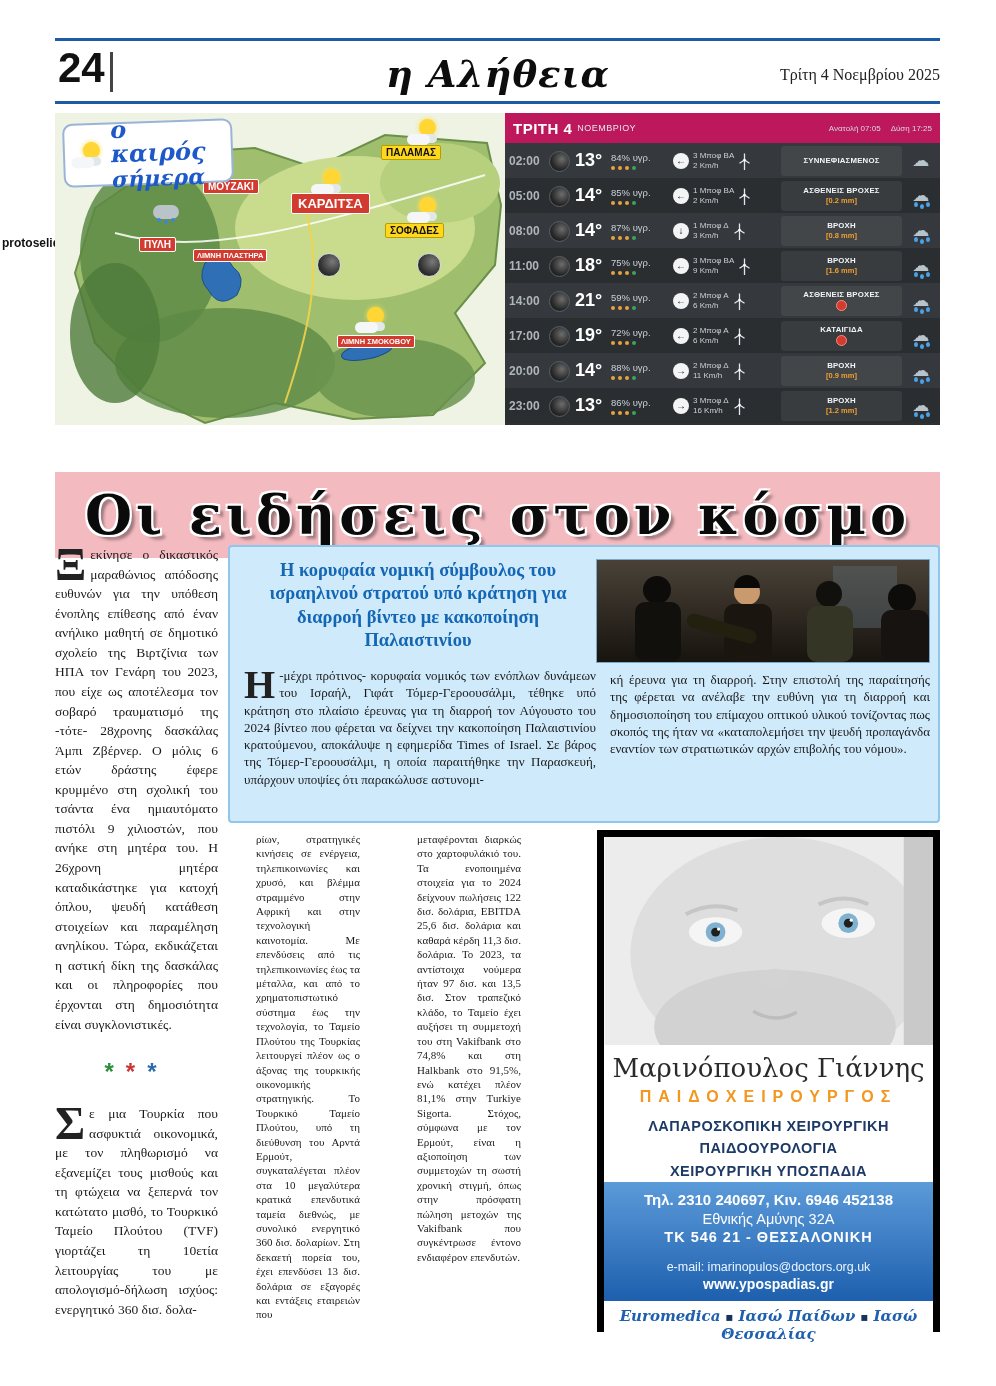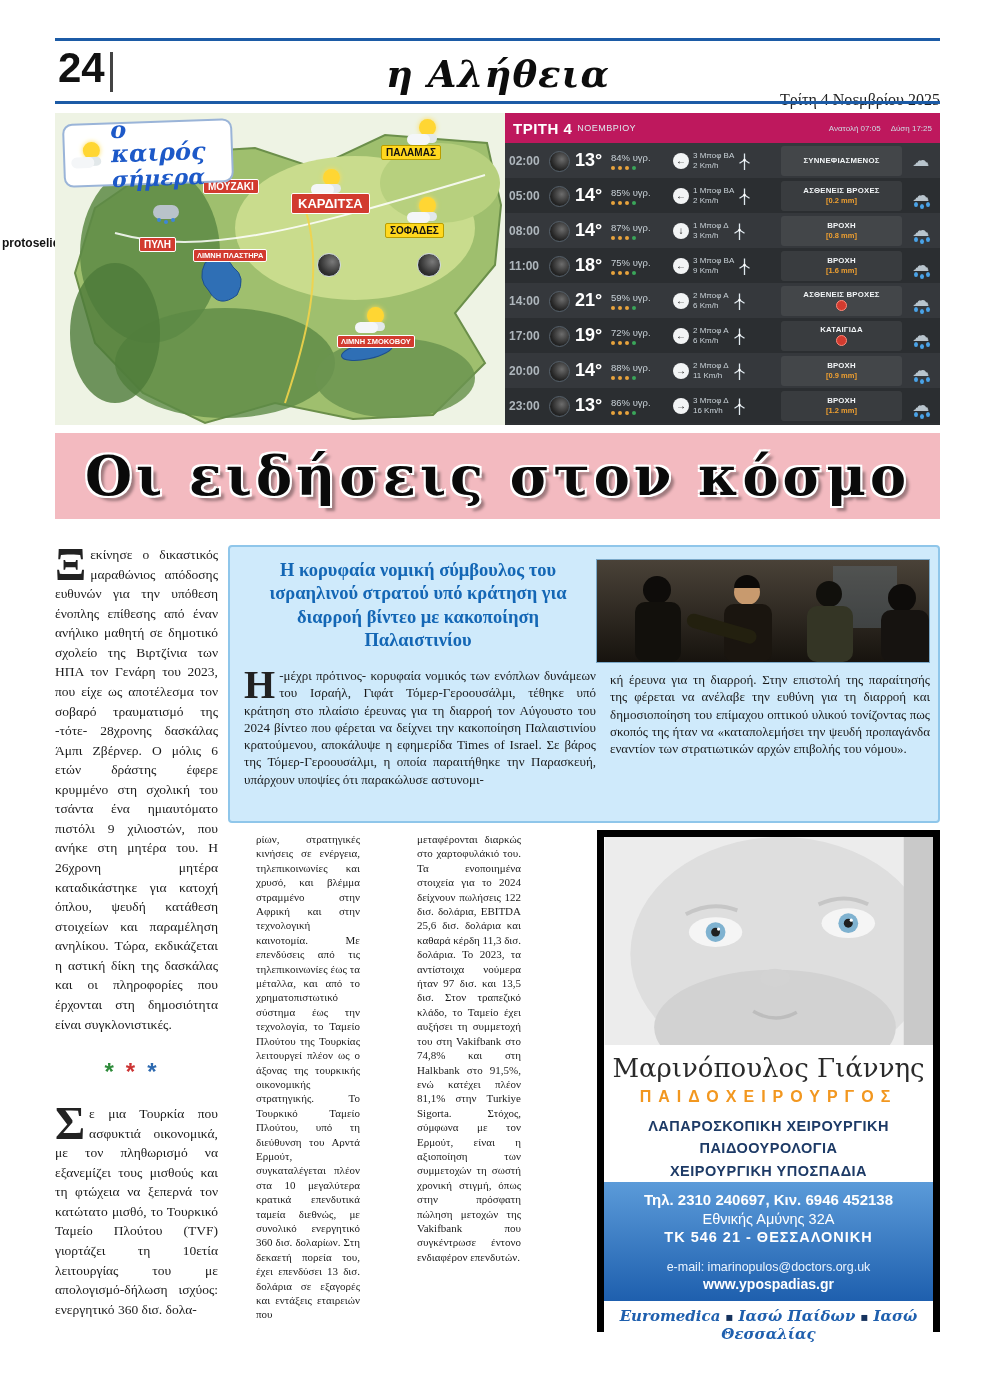--- a/index.html
+++ b/index.html
@@ -7,21 +7,21 @@
         font-family:"Liberation Serif",serif;color:#1a1a1a;}
 
   
   .rule{position:absolute;left:55px;width:885px;height:3px;background:#1c5ba6;}
   .rule.top{top:38px;} .rule.mid{top:101px;}
   .pageno{position:absolute;left:58px;top:44px;font:bold 42px "Liberation Sans",sans-serif;color:#111;text-align:center;}
   .pagebar{position:absolute;left:110px;top:52px;width:3px;height:40px;background:#444;}
   .masthead{position:absolute;left:0;right:0;top:52px;text-align:center;
             font-family:"DejaVu Serif",serif;font-style:italic;font-weight:bold;
             font-size:37px;color:#0d0d0d;letter-spacing:1px;}
-  .hdate{position:absolute;right:56px;top:66px;font-size:16px;color:#222;margin-top:25px;}
+  .hdate{position:absolute;right:56px;top:66px;font-size:16px;color:#222;}
 
   .side-label{position:absolute;left:2px;top:236px;font:bold 12px "Liberation Sans",sans-serif;color:#111;}
 
   
   .wmap{position:absolute;left:55px;top:113px;width:450px;height:312px;background:#eef3e4;overflow:hidden;}
   .wmap svg.terrain{position:absolute;left:0;top:0;}
   .wlogo{position:absolute;left:8px;top:8px;width:170px;height:64px;background:#fff;border:2px solid #9ab4d8;
          border-radius:10px;display:flex;align-items:center;padding:2px 6px;box-sizing:border-box;transform:rotate(-2deg);}
   .wlogo .txt{margin-left:6px;line-height:1;}
   .wl1,.wl2{font-family:"DejaVu Serif",serif;font-style:italic;font-weight:bold;color:#1d59c8;}
@@ -70,21 +70,21 @@
          background:rgba(255,255,255,.07);border-radius:3px;margin:0 4px;padding:2px 8px;min-height:26px;gap:1px;}
   .dtxt{font-size:7.8px;font-weight:bold;color:#f2f5f7;text-align:center;letter-spacing:.2px;}
   .dbadge{font-size:7.5px;color:#f0a030;font-weight:bold;}
   .storm{width:9px;height:9px;border-radius:50%;background:#d23b2f;border:1px solid #ff8a7a;}
   .wicon{flex:0 0 30px;text-align:center;position:relative;}
   .cg{font-family:"DejaVu Sans",sans-serif;font-size:17px;color:#b8c4cc;line-height:1;}
   .drops{position:absolute;left:8px;bottom:-2px;width:4px;height:5px;border-radius:50%;background:#4aa3e8;
          box-shadow:6px 2px #4aa3e8,12px 0 #4aa3e8;}
 
   
-  .banner{position:absolute;left:55px;top:433px;width:885px;height:86px;background:#f3bac0;
+  .banner{position:absolute;left:55px;top:472px;width:885px;height:86px;background:#f3bac0;
           display:flex;align-items:center;justify-content:center;text-align:right;}
   .banner h1{margin:0;font-family:"DejaVu Serif",serif;font-weight:900;font-size:54px;
              letter-spacing:4px;color:#0a0a0a;
              text-shadow:-2px -2px 0 #fff,2px -2px 0 #fff,-2px 2px 0 #fff,2px 2px 0 #fff,5px 5px 3px rgba(0,0,0,.35);}
 
   
   .leftcol{position:absolute;left:55px;top:545px;width:163px;}
   .leftcol p{margin:0;font-size:13.5px;line-height:1.45;text-align:justify;}
   .dc{float:left;font-size:46px;line-height:.8;font-weight:bold;padding:2px 4px 0 0;color:#222;}
   .stars{text-align:center;margin:24px 0 18px;font:bold 24px "Liberation Sans",sans-serif;letter-spacing:12px;}

